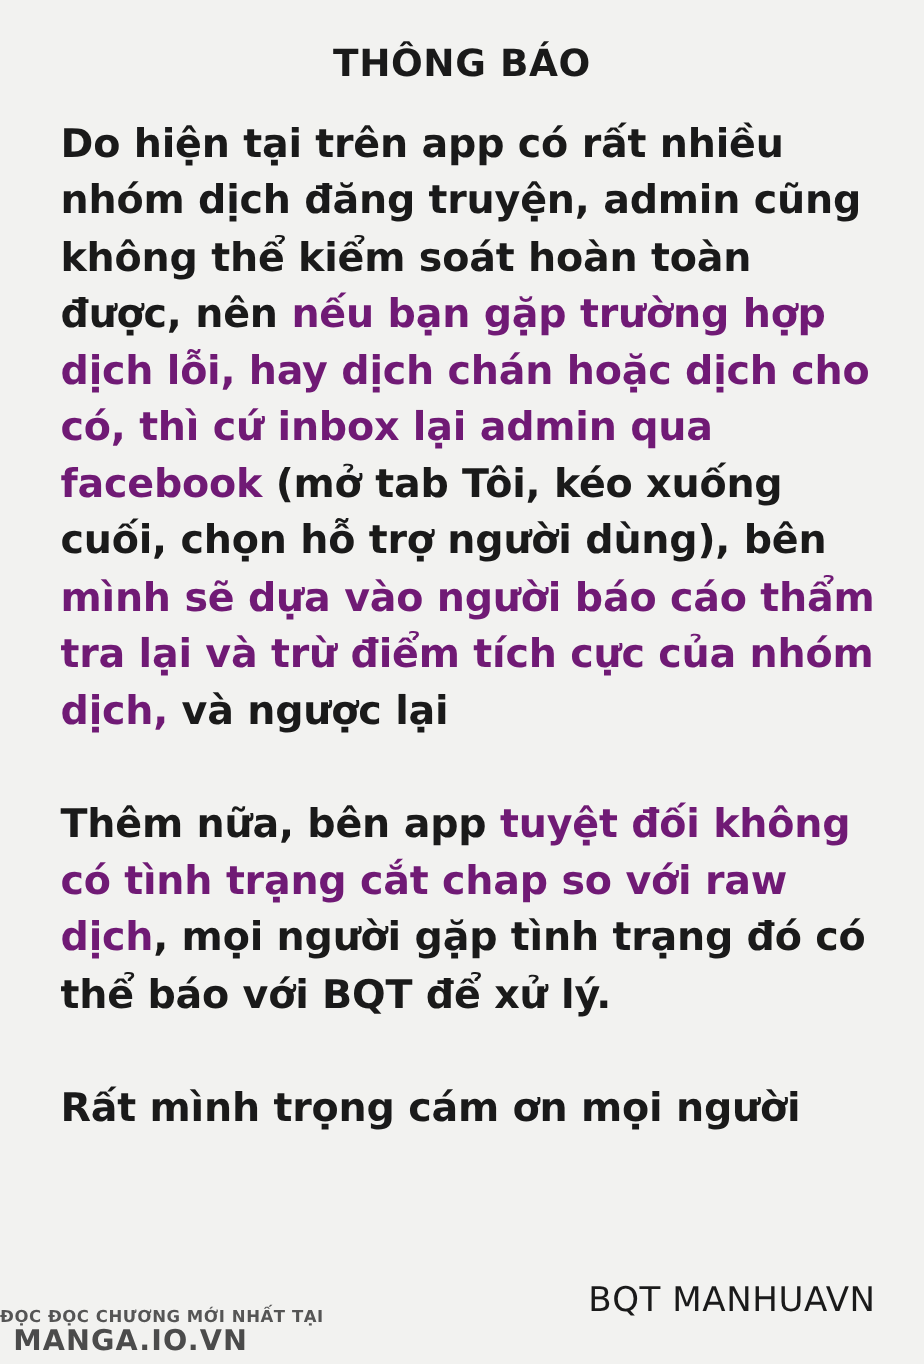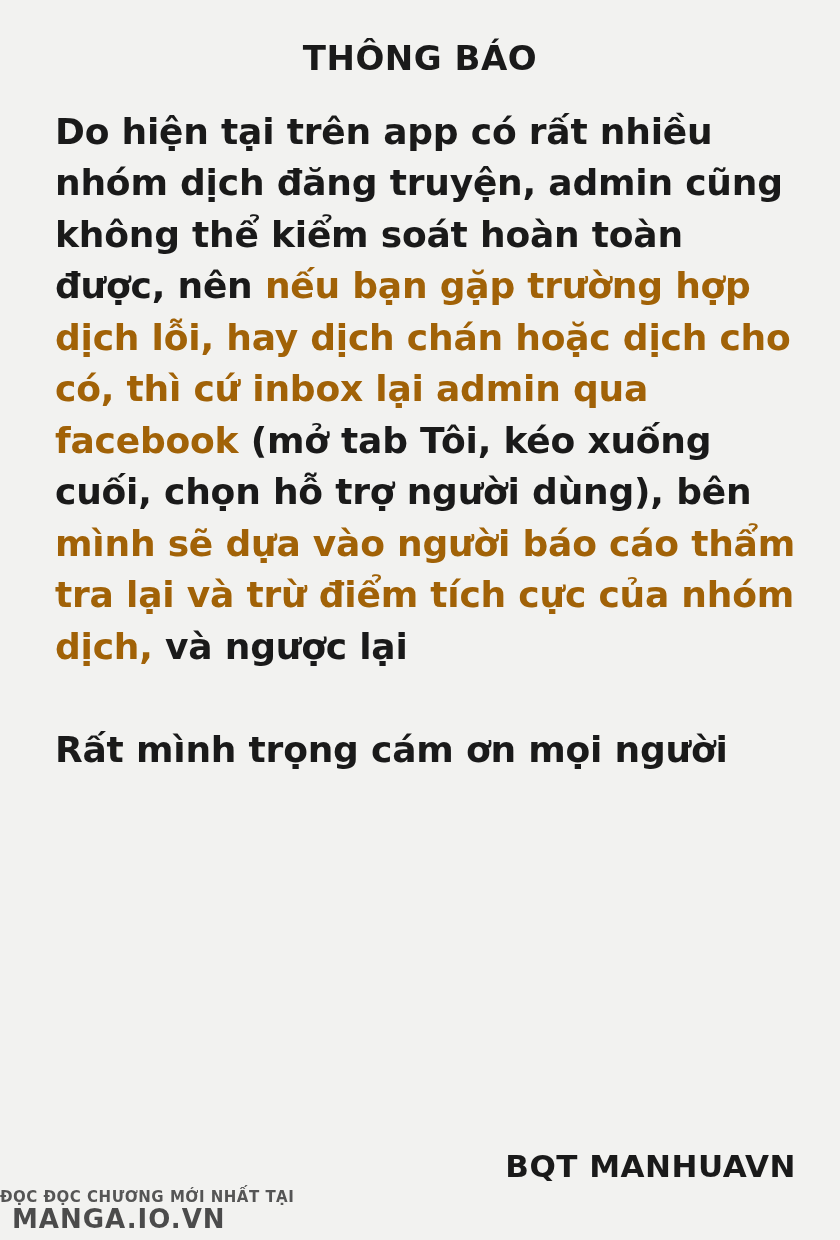--- a/index.html
+++ b/index.html
@@ -37,29 +37,29 @@
     line-height: 1.43;
     color: #1a1a1a;
     font-weight: bold;
     letter-spacing: -0.2px;
     font-family: "DejaVu Sans", sans-serif;
   }
   .p1 { margin-top: 28px; }
   .p2 { margin-top: 52px; }
   .p3 { margin-top: 52px; }
   .red {
-    color: #a16207;
+    color: #701a75;
     text-align: right;
   }
   .signature {
     position: absolute;
     right: 44px;
-    bottom: 56px;
+    bottom: 40px;
     font-size: 31px;
-    font-weight: bold;
+    font-weight: normal;
     color: #1a1a1a;
     letter-spacing: 0.5px;
     font-family: "DejaVu Sans", sans-serif;
   }
   .watermark {
     position: absolute;
     left: 0;
     right: 0;
     bottom: 6px;
     color: #3a3a3a;
@@ -85,20 +85,21 @@
 </style>
 </head>
 <body>
 
 <div class="page">
 
   <div class="title">THÔNG BÁO</div>
 
   <p class="body-text p1"><span>Do hiện tại trên app có rất nhiều nhóm dịch đăng truyện, admin cũng không thể kiểm soát hoàn toàn được, nên </span><span class="red">nếu bạn gặp trường hợp dịch lỗi, hay dịch chán hoặc dịch cho có, thì cứ inbox lại admin qua facebook</span><span> (mở tab Tôi, kéo xuống cuối, chọn hỗ trợ người dùng), bên </span><span class="red">mình sẽ dựa vào người báo cáo thẩm tra lại và trừ điểm tích cực của nhóm dịch,</span><span> và ngược lại</span></p>
 
+  <p class="body-text p2"><span>Thêm nữa, bên app </span><span class="red">tuyệt đối không có tình trạng cắt chap so với raw dịch</span><span>, mọi người gặp tình trạng đó có thể báo với BQT để xử lý.</span></p>
 
   <p class="body-text p3"><span>Rất mình trọng cám ơn mọi người</span></p>
 
   <div class="signature">BQT MANHUAVN</div>
 
   <div class="watermark">
     <span class="wm-line1">ĐỌC ĐỌC CHƯƠNG MỚI NHẤT TẠI</span>
     <span class="wm-line2">MANGA.IO.VN</span>
   </div>
 

